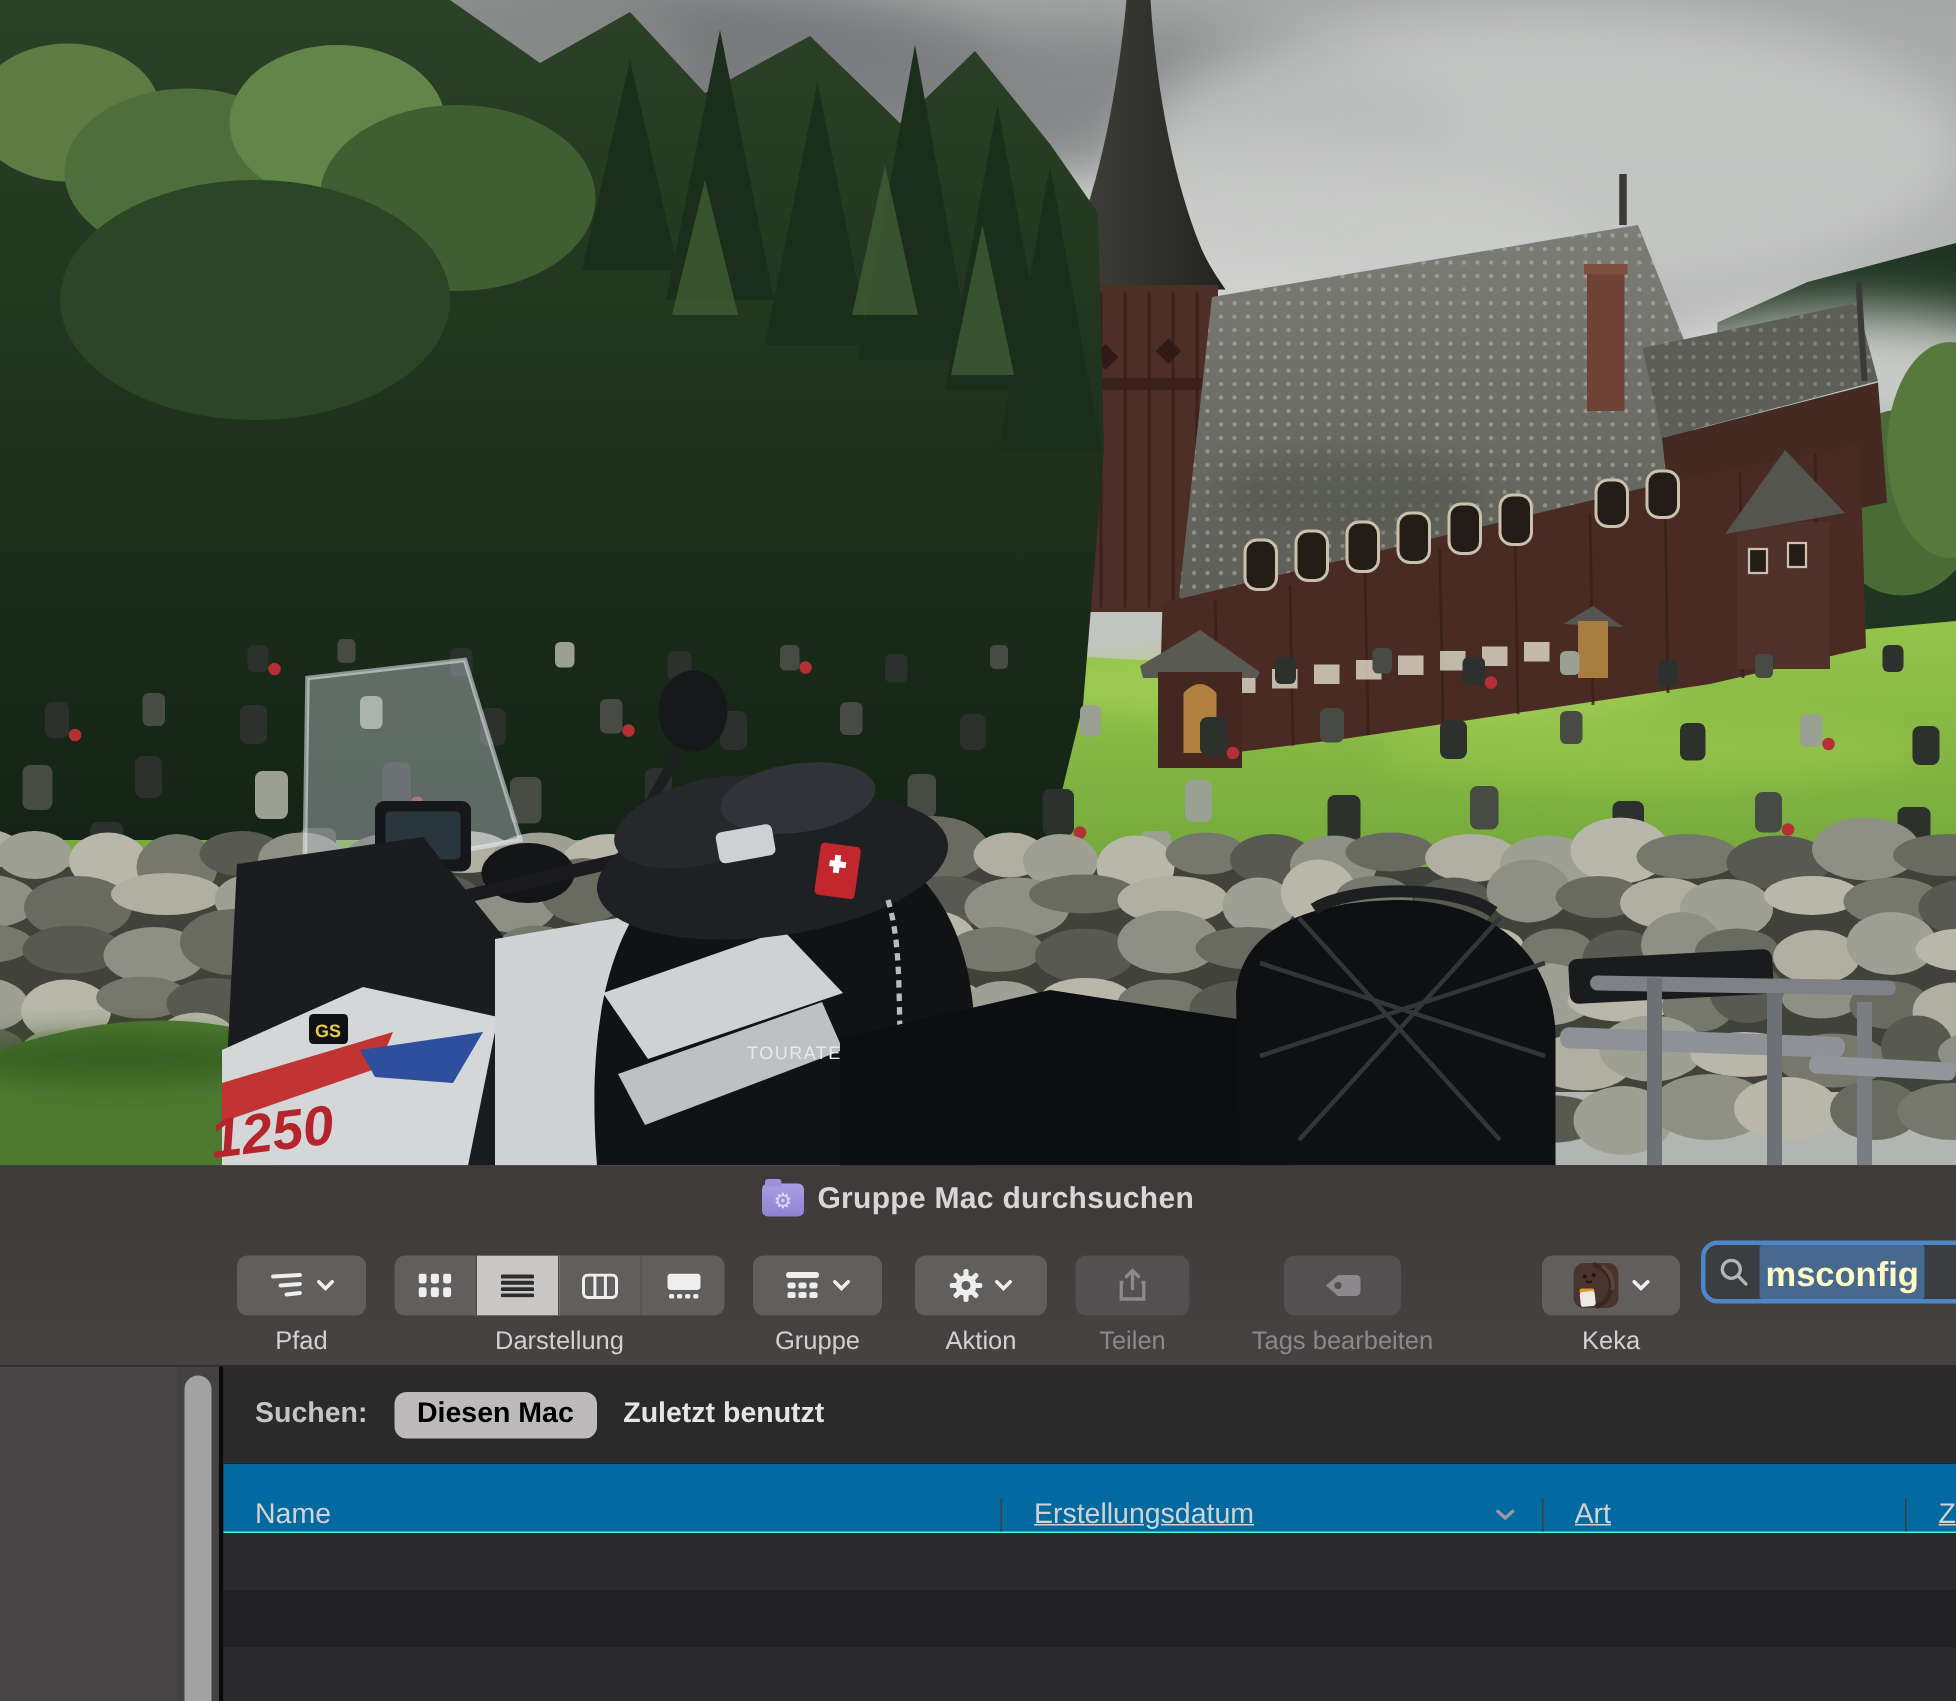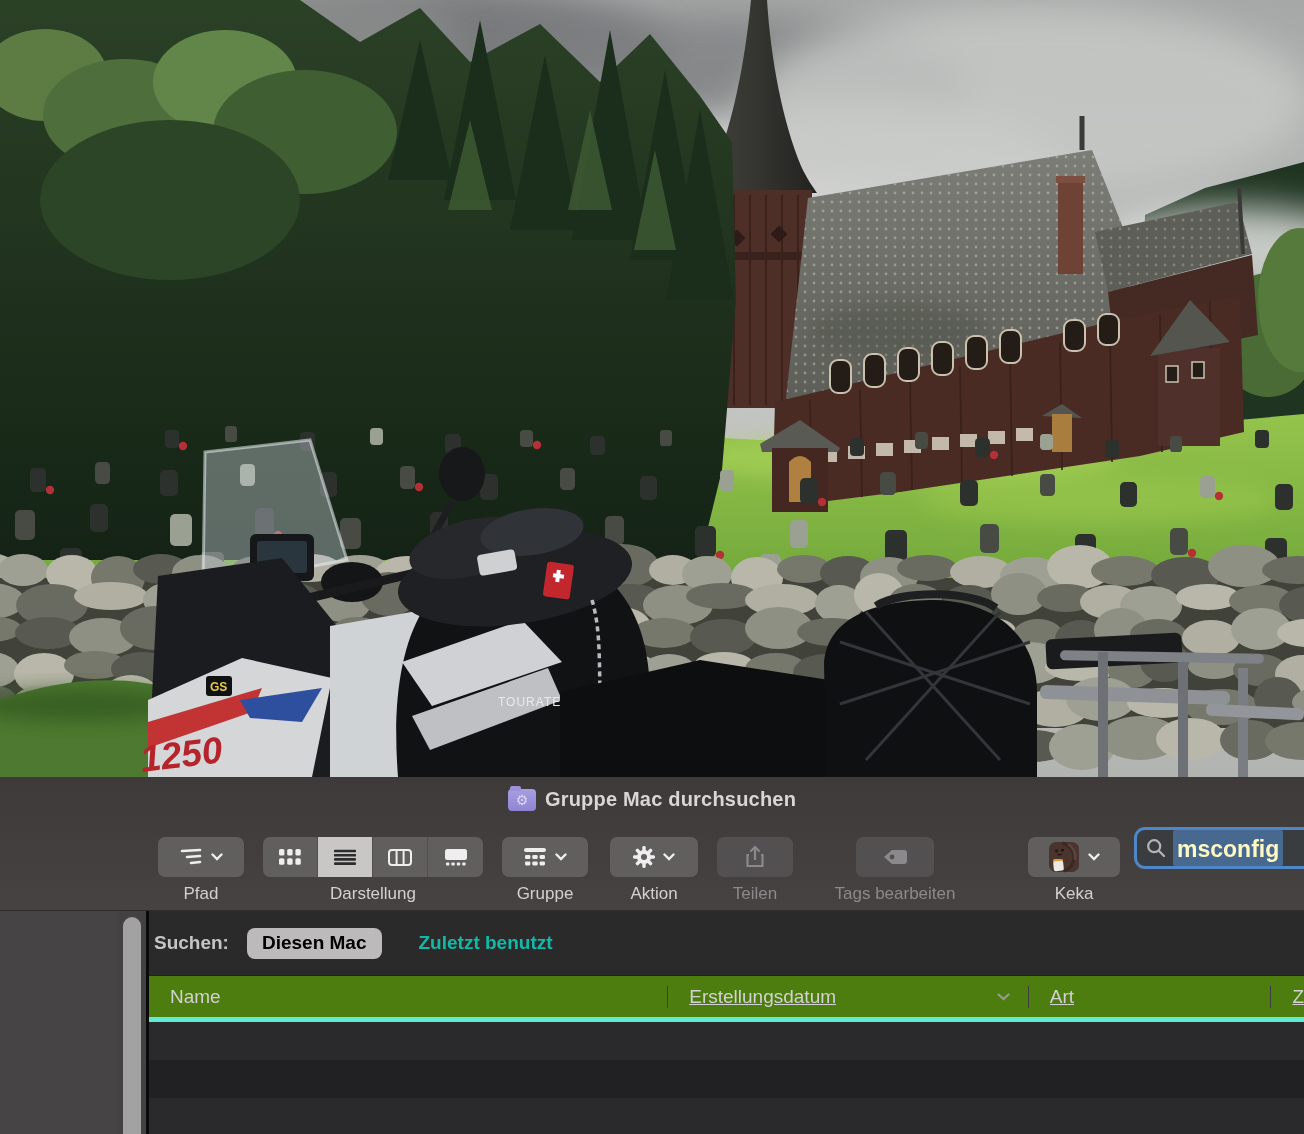--- a/index.html
+++ b/index.html
@@ -49,28 +49,28 @@
   .content{position:absolute;left:0;top:133px;width:100%;height:224px;background:#2a2a2c;
     border-top:1px solid #2e2c2b;}
   .sidebar{position:absolute;left:0;top:0;width:118px;height:100%;background:#464445;}
   .scroll-gutter{position:absolute;left:118px;top:0;width:28px;height:100%;background:#434142;}
   .scroll-thumb{position:absolute;left:5px;top:6px;width:18px;height:230px;
     border-radius:9px;background:#a3a2a3;}
   .split-divider{position:absolute;left:146px;top:0;width:3px;height:100%;background:#0a0a0a;}
   .main{position:absolute;left:149px;top:0;right:0;height:100%;background:#2a2a2c;}
 
   .scopebar{height:64px;display:flex;align-items:center;background:#2b2a2b;
-    padding-left:5px;gap:18px;}
+    padding-left:21px;gap:18px;}
   .scopebar .scope-label{color:#c6c4c5;font-size:19px;font-weight:700;}
   .scope-pill{background:#bcbabb;color:#000000;font-size:19px;font-weight:700;
     padding:4px 15px 5px;border-radius:8px;}
-  .scope-plain{color:#14b8a6;font-size:19px;font-weight:700;margin-left:19px;}
-
-  .theader{height:47px;display:flex;align-items:center;background:#4d7c0f;
-    border-top:1px solid #242324;border-bottom:5px solid #5eead4;}
+  .scope-plain{color:#e5e5e5;font-size:19px;font-weight:700;margin-left:0;}
+
+  .theader{height:47px;display:flex;align-items:flex-end;background:#0369a1;
+    border-top:1px solid #242324;border-bottom:1px solid #5eead4;}
   .thcol{display:flex;align-items:center;position:relative;color:#d2d2d3;font-size:19px;}
   .thcol + .thcol{border-left:1px solid #3e3e40;text-decoration:underline;}
   .thcol .lbl{margin-left:21px;white-space:nowrap;overflow:hidden;}
   .thcol .sortchev{position:absolute;right:18px;top:50%;transform:translateY(-50%);}
 
   .rows .r{width:100%;}
   .rows .r.a{background:#2a2a2c;}
   .rows .r.b{background:#212123;}
 </style>
 </head>

